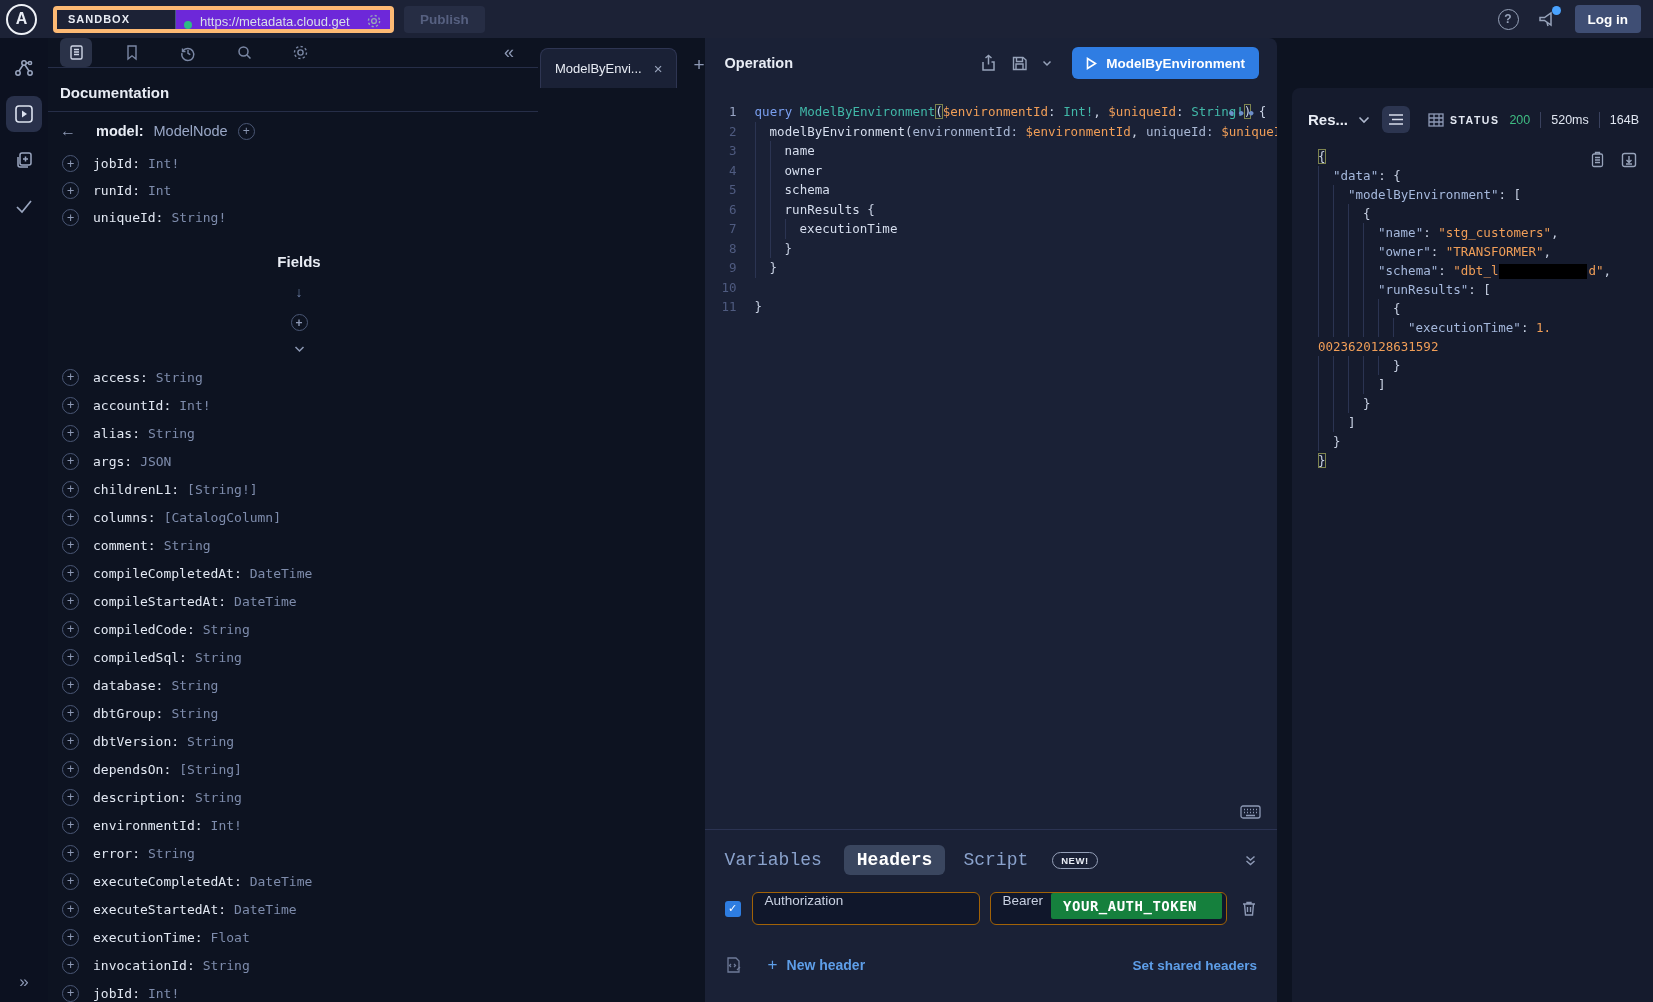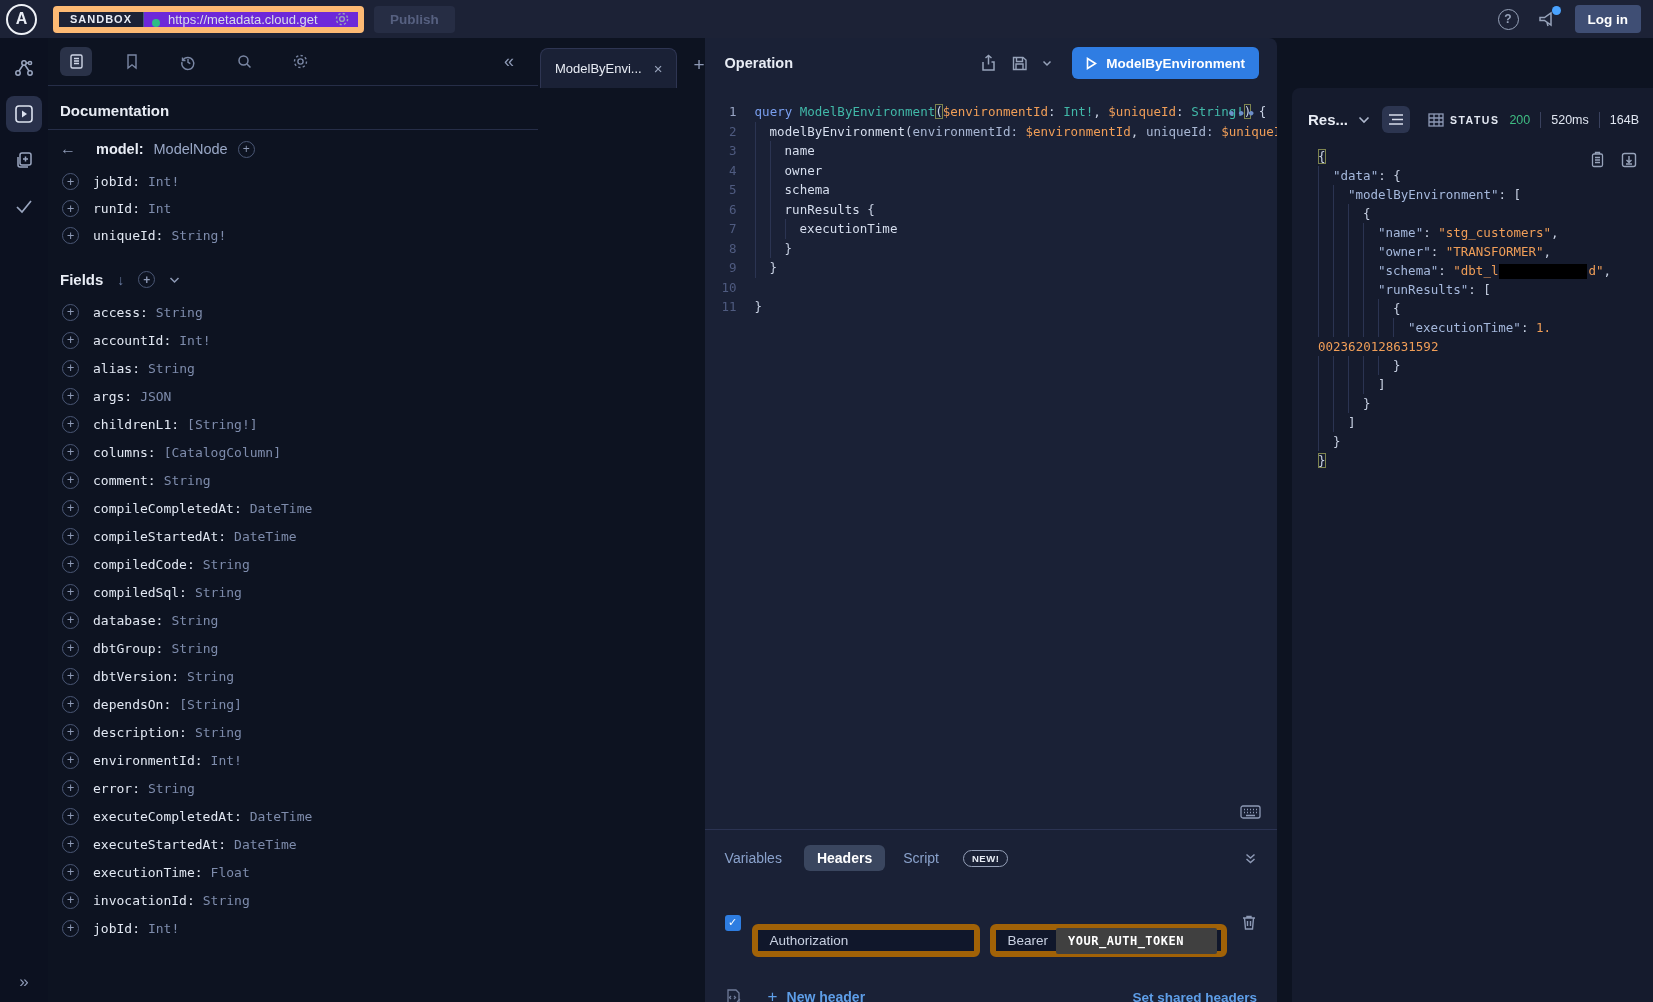--- a/index.html
+++ b/index.html
@@ -4,21 +4,21 @@
 <style>
   * { margin:0; padding:0; box-sizing:border-box; }
   html,body { width:1653px; height:1002px; background:#0d1321; overflow:hidden;
               font-family:"Liberation Sans", sans-serif; color:#e8ecf4; }
   .app { width:1653px; height:1002px; display:flex; flex-direction:column; }
 
   
   .topbar { height:38px; background:#1c2236; display:flex; align-items:center; padding:0 12px 0 4px; flex:none; }
   .logo { width:31px; height:31px; border:2.5px solid #eef1f6; border-radius:50%; display:flex;
           align-items:center; justify-content:center; font-weight:bold; font-size:16px; margin:0 16px 0 2px; }
-  .sandbox-group { height:27px; border:6px solid #fdba74; border-radius:4px; display:flex; align-items:stretch; overflow:hidden; }
+  .sandbox-group { height:27px; border:4px solid #fdba74; border-radius:4px; display:flex; align-items:stretch; overflow:hidden;gap:34px; }
   .sandbox-label { display:flex; align-items:center; padding:0 11px; font-size:11px; font-weight:bold; letter-spacing:1px; color:#e8ecf4; }
   .url-part { border-left:1px solid #46597f; background:#6d28d9; display:flex; align-items:flex-end; gap:8px; padding:0 8px; }
   .green-dot { width:8px; height:8px; border-radius:50%; background:#2dbd85; flex:none; }
   .url-text { font-size:13px; color:#d7dde9; white-space:nowrap; overflow:hidden; width:158px; }
   .icon { color:#97a3ba; display:inline-flex; align-items:center; justify-content:center; }
   .btn-publish { margin-left:10px; height:27px; padding:0 16px; background:#262d44; color:#566080;
                  font-weight:bold; font-size:13.5px; border-radius:4px; display:flex; align-items:center; }
   .topbar-spacer { flex:1; }
   .help-circle { width:21px; height:21px; border:1.5px solid #97a3ba; border-radius:50%; font-size:12px; font-weight:bold;
                  display:flex; align-items:center; justify-content:center; color:#97a3ba; margin-right:18px; }
@@ -45,21 +45,21 @@
   .docs-title-row { padding:16px 20px 10px 12px; border-bottom:1px solid #262e48; }
   .docs-title { font-size:15px; font-weight:bold; }
   .breadcrumb { display:flex; align-items:center; gap:10px; padding:10px 12px 0 12px; }
   .back-arrow { color:#8d99b5; font-size:16px; width:26px; }
   .crumb-field { font-size:14.5px; font-weight:bold; }
   .crumb-type { font-size:14.5px; color:#9aa8c7; }
   .plus-circle { width:17px; height:17px; border:1.2px solid #4a5775; border-radius:50%; color:#8d99b5;
                  font-size:12px; line-height:14px; display:inline-flex; align-items:center; justify-content:center; flex:none; }
   .section-h { display:flex; align-items:center; gap:14px; padding-left:12px; font-size:15px; font-weight:bold; }
   .h-args { margin-top:26px; }
-  .h-fields { margin-top:22px; }
+  .h-fields { margin-top:22px;flex-direction:column; }
   .sort-icon { color:#6a7ca3; font-size:14px; font-weight:normal; }
   .doc-list { padding:10px 0 0 14px; }
   .doc-item { height:27px; display:flex; align-items:center; font-family:"DejaVu Sans Mono", monospace; font-size:13px; }
   .fields .doc-item { height:28px; }
   .doc-item .plus-circle { margin-right:14px; }
   .f-name { color:#e2e8f3; }
   .f-type { color:#7e8cac; margin-left:8px; }
 
   
   .middle { width:739px; flex:none; display:flex; flex-direction:row; }
@@ -92,34 +92,34 @@
   .c-box { box-shadow:inset 0 0 0 1px #7d844f; }
   .c-key { color:#a5b8dc; }
   .c-str { color:#f09e58; }
   .c-redact { display:inline-block; width:88px; height:15px; background:#000; vertical-align:middle; margin:0 1px; }
   .dots-menu { position:absolute; top:16px; right:20px; color:#6d8fc9; font-size:13px; letter-spacing:2px; font-weight:bold; }
   .kbd-icon { position:absolute; right:16px; bottom:10px; color:#8d99b5; }
 
   
   .bottompanel { height:173px; flex:none; border-top:1px solid #2b3352; padding:0 20px; position:relative; }
   .bp-tabs { margin-top:15px; display:flex; align-items:center; }
-  .bp-tab { font-size:14px; color:#8aa2cc; margin-right:22px; }
+  .bp-tab { font-size:18px; color:#8aa2cc; margin-right:22px;font-family:Liberation Mono, monospace; }
   .bp-tab.active { background:#3a465f; color:#fff; font-weight:bold; border-radius:6px; padding:5px 13px; margin-right:18px; }
   .badge-new { border:1px solid #95a0b8; border-radius:10px; padding:2px 8px; font-size:9.5px; font-weight:bold;
                letter-spacing:0.5px; color:#e8ecf4; margin-left:2px; }
   .bp-collapse { margin-left:auto; color:#8d99b5; }
   .header-row { margin-top:17px; display:flex; align-items:center; }
   .checkbox { width:16px; height:16px; background:#2e7de1; border-radius:3px; color:#fff; font-size:11px;
               display:flex; align-items:center; justify-content:center; margin-right:11px; flex:none; }
-  .input-box { height:33px; border:6px solid #a16207; border-radius:6px; background:#10172b;
-               display:flex; align-items:center; padding:0 12px; font-size:13.5px; color:#c9d1e2;margin-top:36px; }
+  .input-box { height:33px; border:1px solid #a16207; border-radius:6px; background:#10172b;
+               display:flex; align-items:flex-start; padding:0 12px; font-size:13.5px; color:#c9d1e2; }
   .key-input { width:228px; flex:none; }
   .value-input { flex:1; margin-left:10px; padding-right:4px; }
-  .token-box { background:#404040; height:26px; border-radius:2px; display:flex; align-items:center; padding:0 12px;
-               margin-left:8px; flex:1; font-family:"DejaVu Sans Mono", monospace; font-weight:bold; font-size:12px;
+  .token-box { background:#15803d; height:26px; border-radius:2px; display:flex; align-items:center; padding:0 12px;
+               margin-left:8px; flex:1; font-family:"DejaVu Sans Mono", monospace; font-weight:bold; font-size:14px;
                color:#fff; letter-spacing:0.5px; }
   .trash { margin-left:14px; color:#8d99b5; }
   .footer-row { margin-top:30px; display:flex; align-items:center; }
   .doc-edit { color:#6f7b99; }
   .new-header { margin-left:26px; display:flex; align-items:center; gap:9px; color:#5e9ee8; font-weight:bold; font-size:14px; }
   .plus-glyph { font-size:17px; font-weight:normal; }
   .shared-headers { margin-left:auto; color:#5e9ee8; font-weight:bold; font-size:13.5px;text-align:right; }
 
   
   .response { flex:1; margin:50px 0 0 15px; background:#151b2d; border-radius:8px 0 0 0; position:relative; overflow:hidden; }

